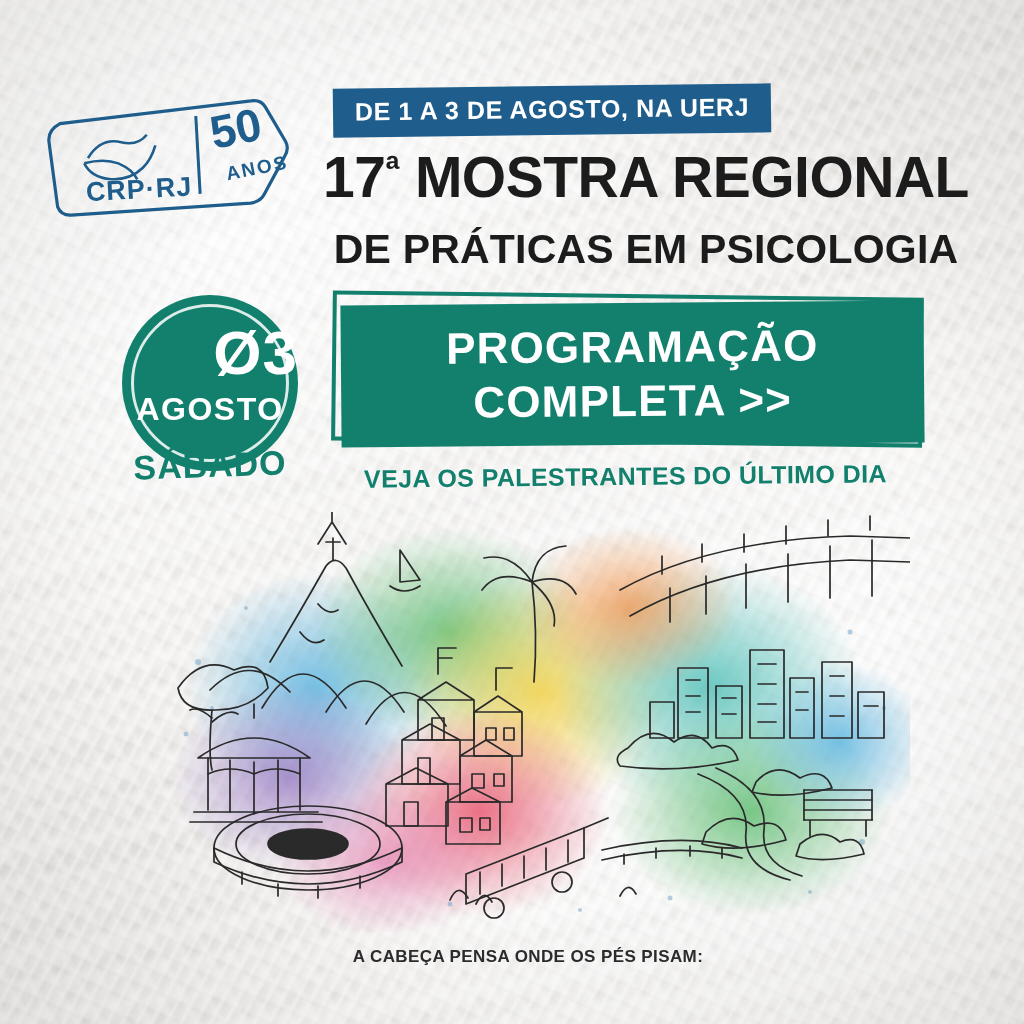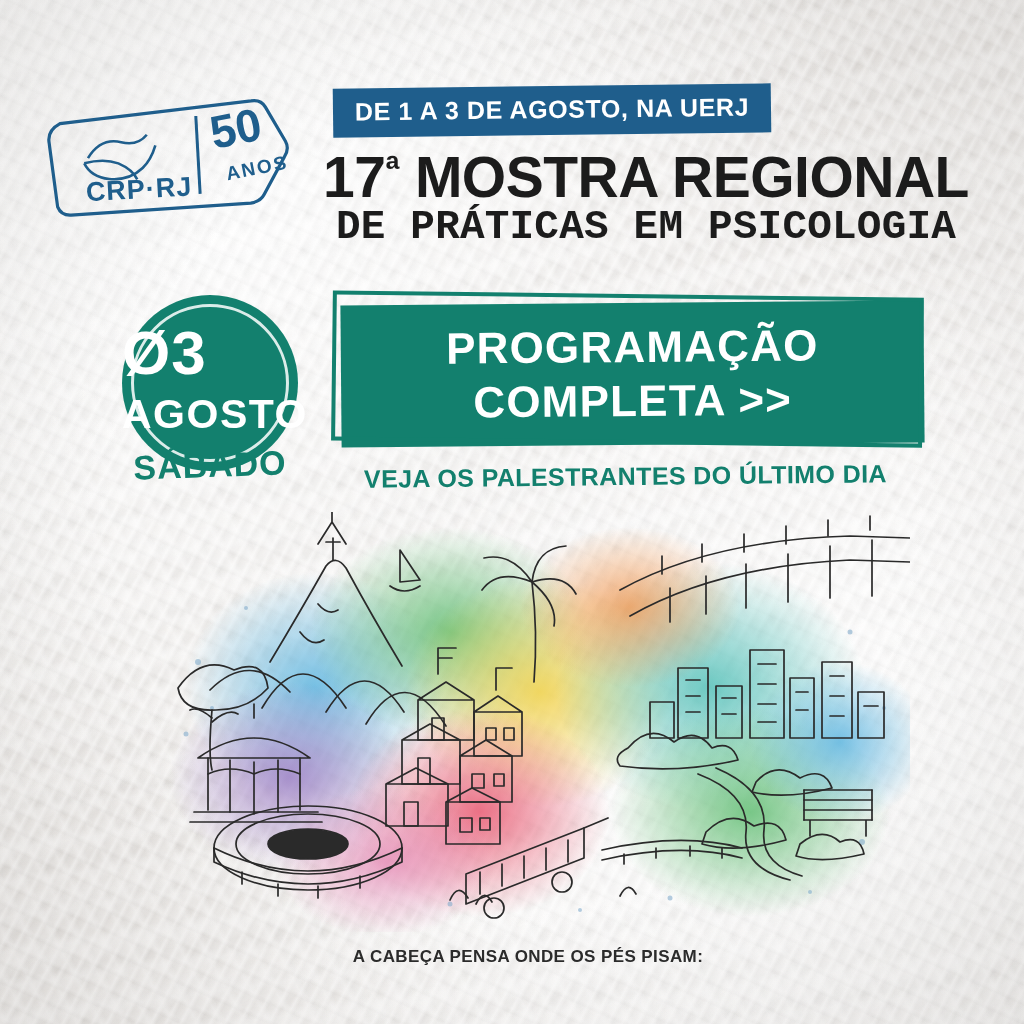--- a/index.html
+++ b/index.html
@@ -99,23 +99,22 @@
   #title-line1 .ordinal {
     font-size: 38px;
     vertical-align: 14px;
     letter-spacing: 0;
   }
   #title-line2 {
     font-size: 41px;
     font-weight: bold;
     letter-spacing: .2px;
     line-height: 1.05;
-    margin-top: 0;
+    margin-top: 22px;
     white-space: nowrap;
-    font-family: Liberation Mono, monospace;
   }
 
   
   #day-circle {
     position: absolute;
     left: 122px;
     top: 295px;
     width: 176px;
     height: 176px;
   }
@@ -130,34 +129,34 @@
     position: absolute;
     left: 9px; top: 9px; right: 9px; bottom: 9px;
     border-radius: 50%;
     border: 3px solid rgba(255,255,255,.85);
   }
   #day-number {
     position: absolute;
     top: 22px;
     left: 0;
     width: 100%;
-    text-align: left;
+    text-align: right;
     color: #ffffff;
     font-size: 62px;
     font-weight: bold;
     letter-spacing: 1px;
   }
   #day-month {
     position: absolute;
     top: 96px;
     left: 0;
     width: 100%;
     text-align: center;
     color: #ffffff;
-    font-size: 41px;
+    font-size: 32px;
     font-weight: bold;
     letter-spacing: 1.5px;
   }
   #day-weekday {
     position: absolute;
     left: 124px;
     top: 446px;
     width: 172px;
     text-align: center;
     color: #13806e;

